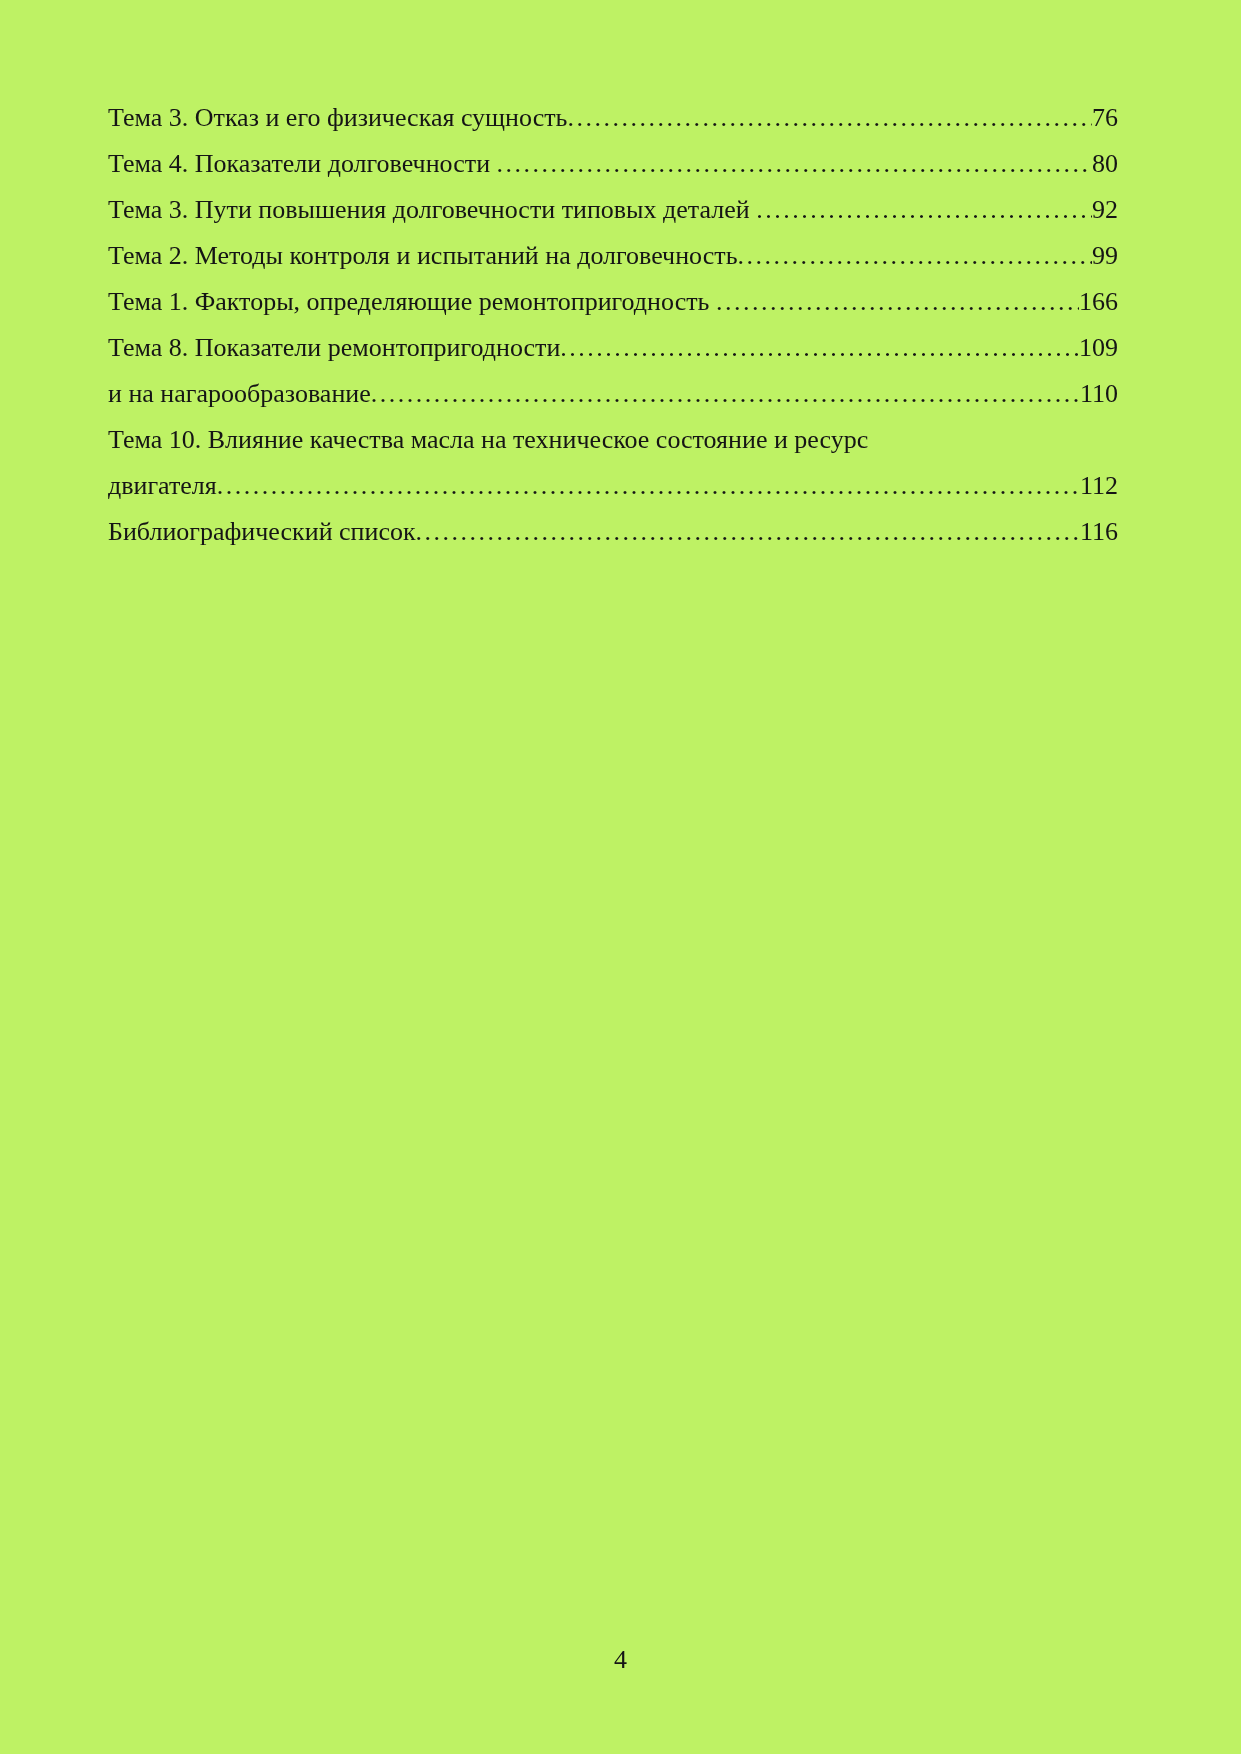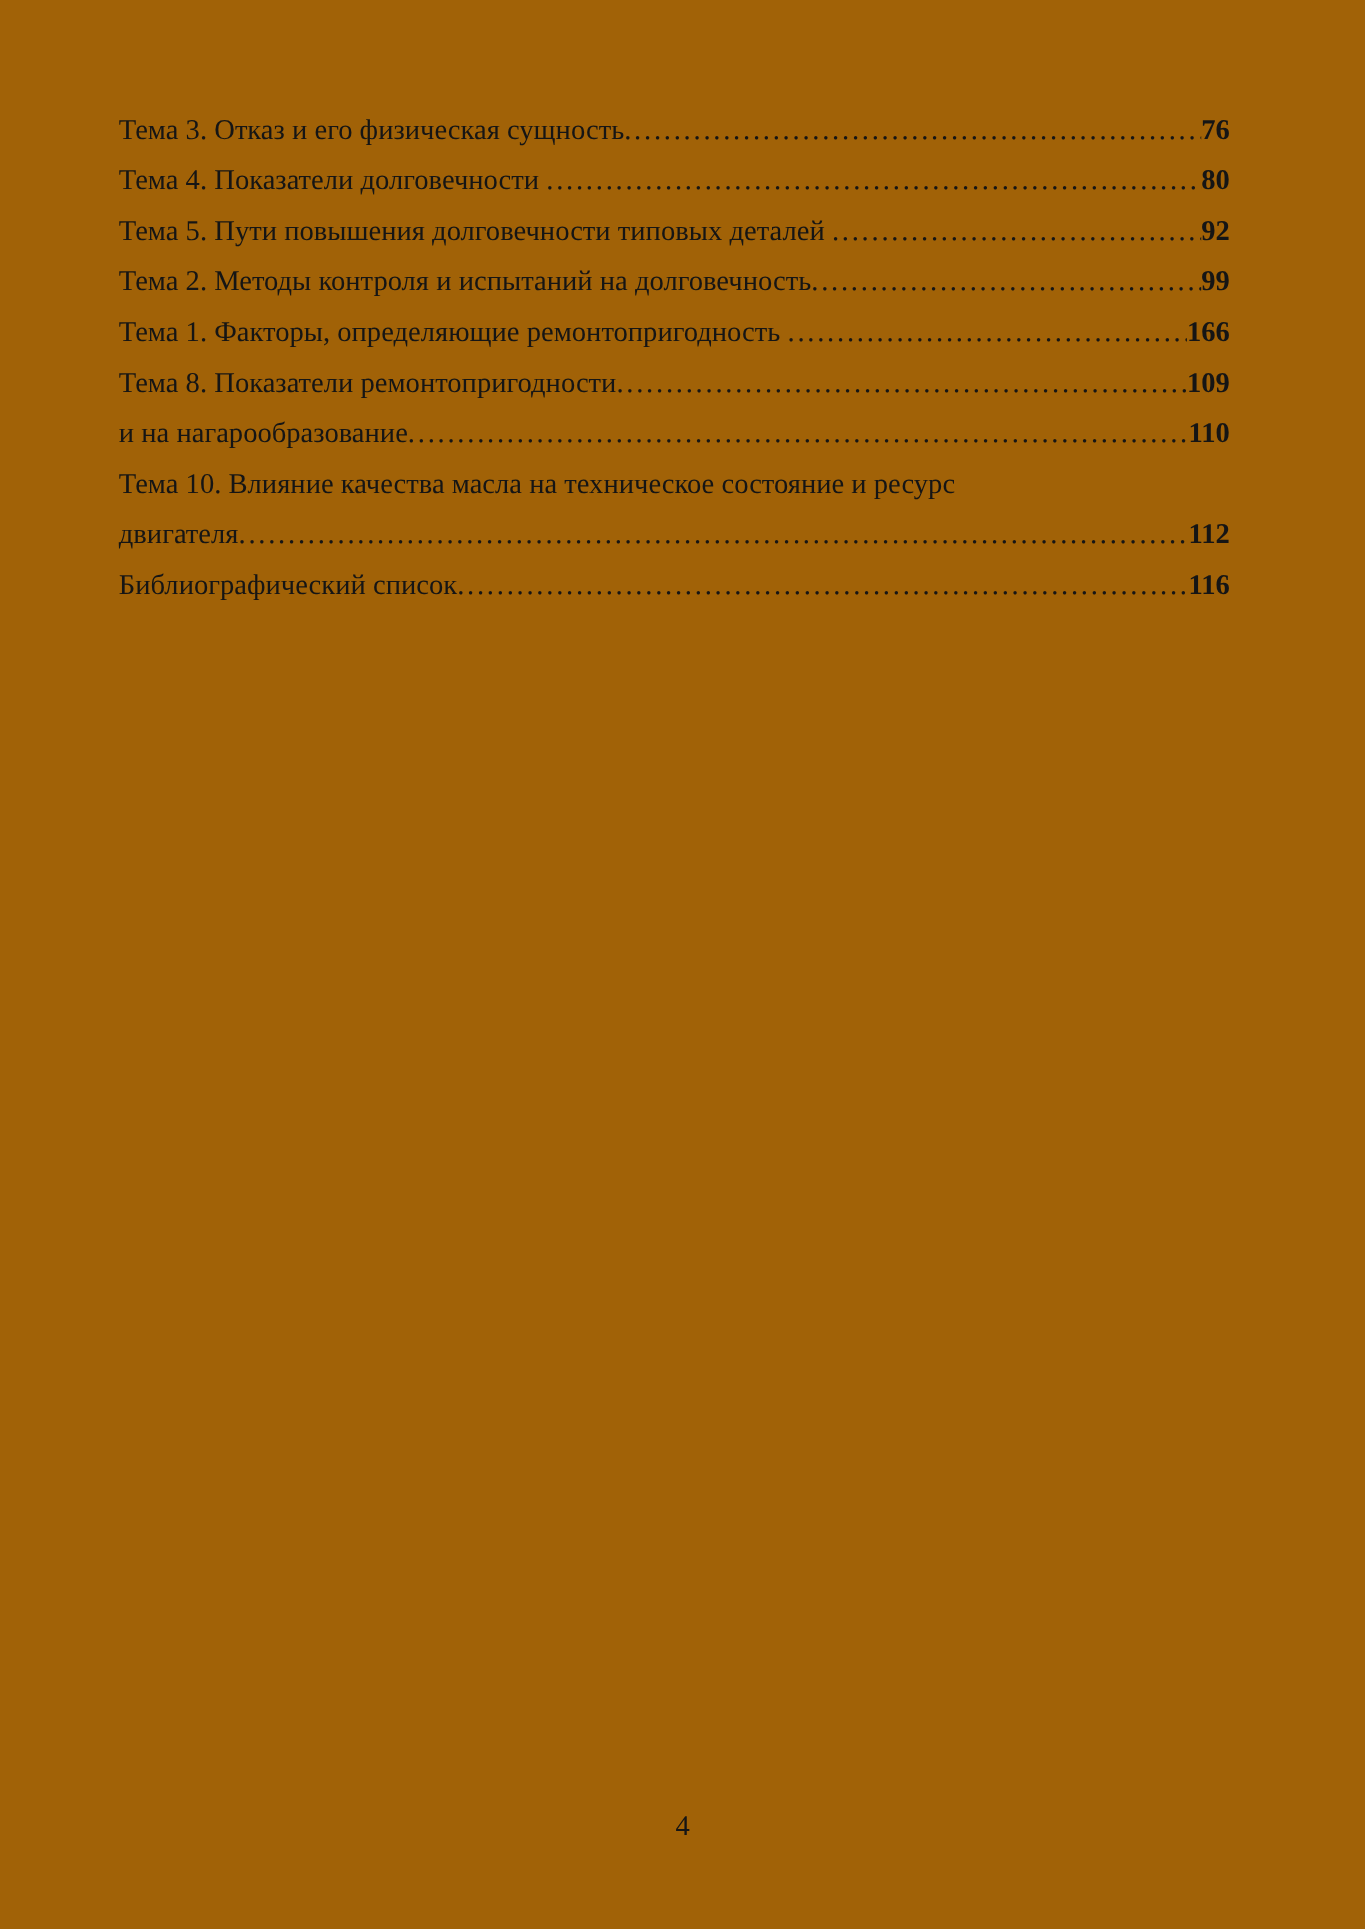--- a/index.html
+++ b/index.html
@@ -11,21 +11,21 @@
     width: 1241px;
     height: 1754px;
     position: relative;
     font-family: "Liberation Serif", "DejaVu Serif", serif;
     color: #151515;
     overflow: hidden;
   }
   .page {
     position: absolute;
     inset: 0;
-    background: #a16207;
+    background: #bef264;
   }
   .toc {
     position: absolute;
     left: 108px;
     top: 95px;
     width: 1010px;
     font-size: 26px;
     line-height: 46px;
   }
   .toc-row {
@@ -40,21 +40,20 @@
   }
   .toc-leader {
     flex: 1 1 auto;
     overflow: hidden;
     white-space: nowrap;
     letter-spacing: 2.5px;
   }
   .toc-page {
     flex: 0 0 auto;
     text-align: right;
-    font-weight: bold;
   }
   .folio {
     position: absolute;
     left: 0;
     top: 1645px;
     width: 1241px;
     text-align: center;
     font-size: 26px;
     line-height: 30px;
   }
@@ -68,21 +67,21 @@
         <span class="toc-label">Тема 3. Отказ и его физическая сущность</span>
         <span class="toc-leader">............................................................................................................................................................................................................................................................................................................</span>
         <span class="toc-page">76</span>
       </div>
       <div class="toc-row">
         <span class="toc-label">Тема 4. Показатели долговечности </span>
         <span class="toc-leader">............................................................................................................................................................................................................................................................................................................</span>
         <span class="toc-page">80</span>
       </div>
       <div class="toc-row">
-        <span class="toc-label">Тема 5. Пути повышения долговечности типовых деталей </span>
+        <span class="toc-label">Тема 3. Пути повышения долговечности типовых деталей </span>
         <span class="toc-leader">............................................................................................................................................................................................................................................................................................................</span>
         <span class="toc-page">92</span>
       </div>
       <div class="toc-row">
         <span class="toc-label">Тема 2. Методы контроля и испытаний на долговечность</span>
         <span class="toc-leader">............................................................................................................................................................................................................................................................................................................</span>
         <span class="toc-page">99</span>
       </div>
       <div class="toc-row">
         <span class="toc-label">Тема 1. Факторы, определяющие ремонтопригодность </span>

